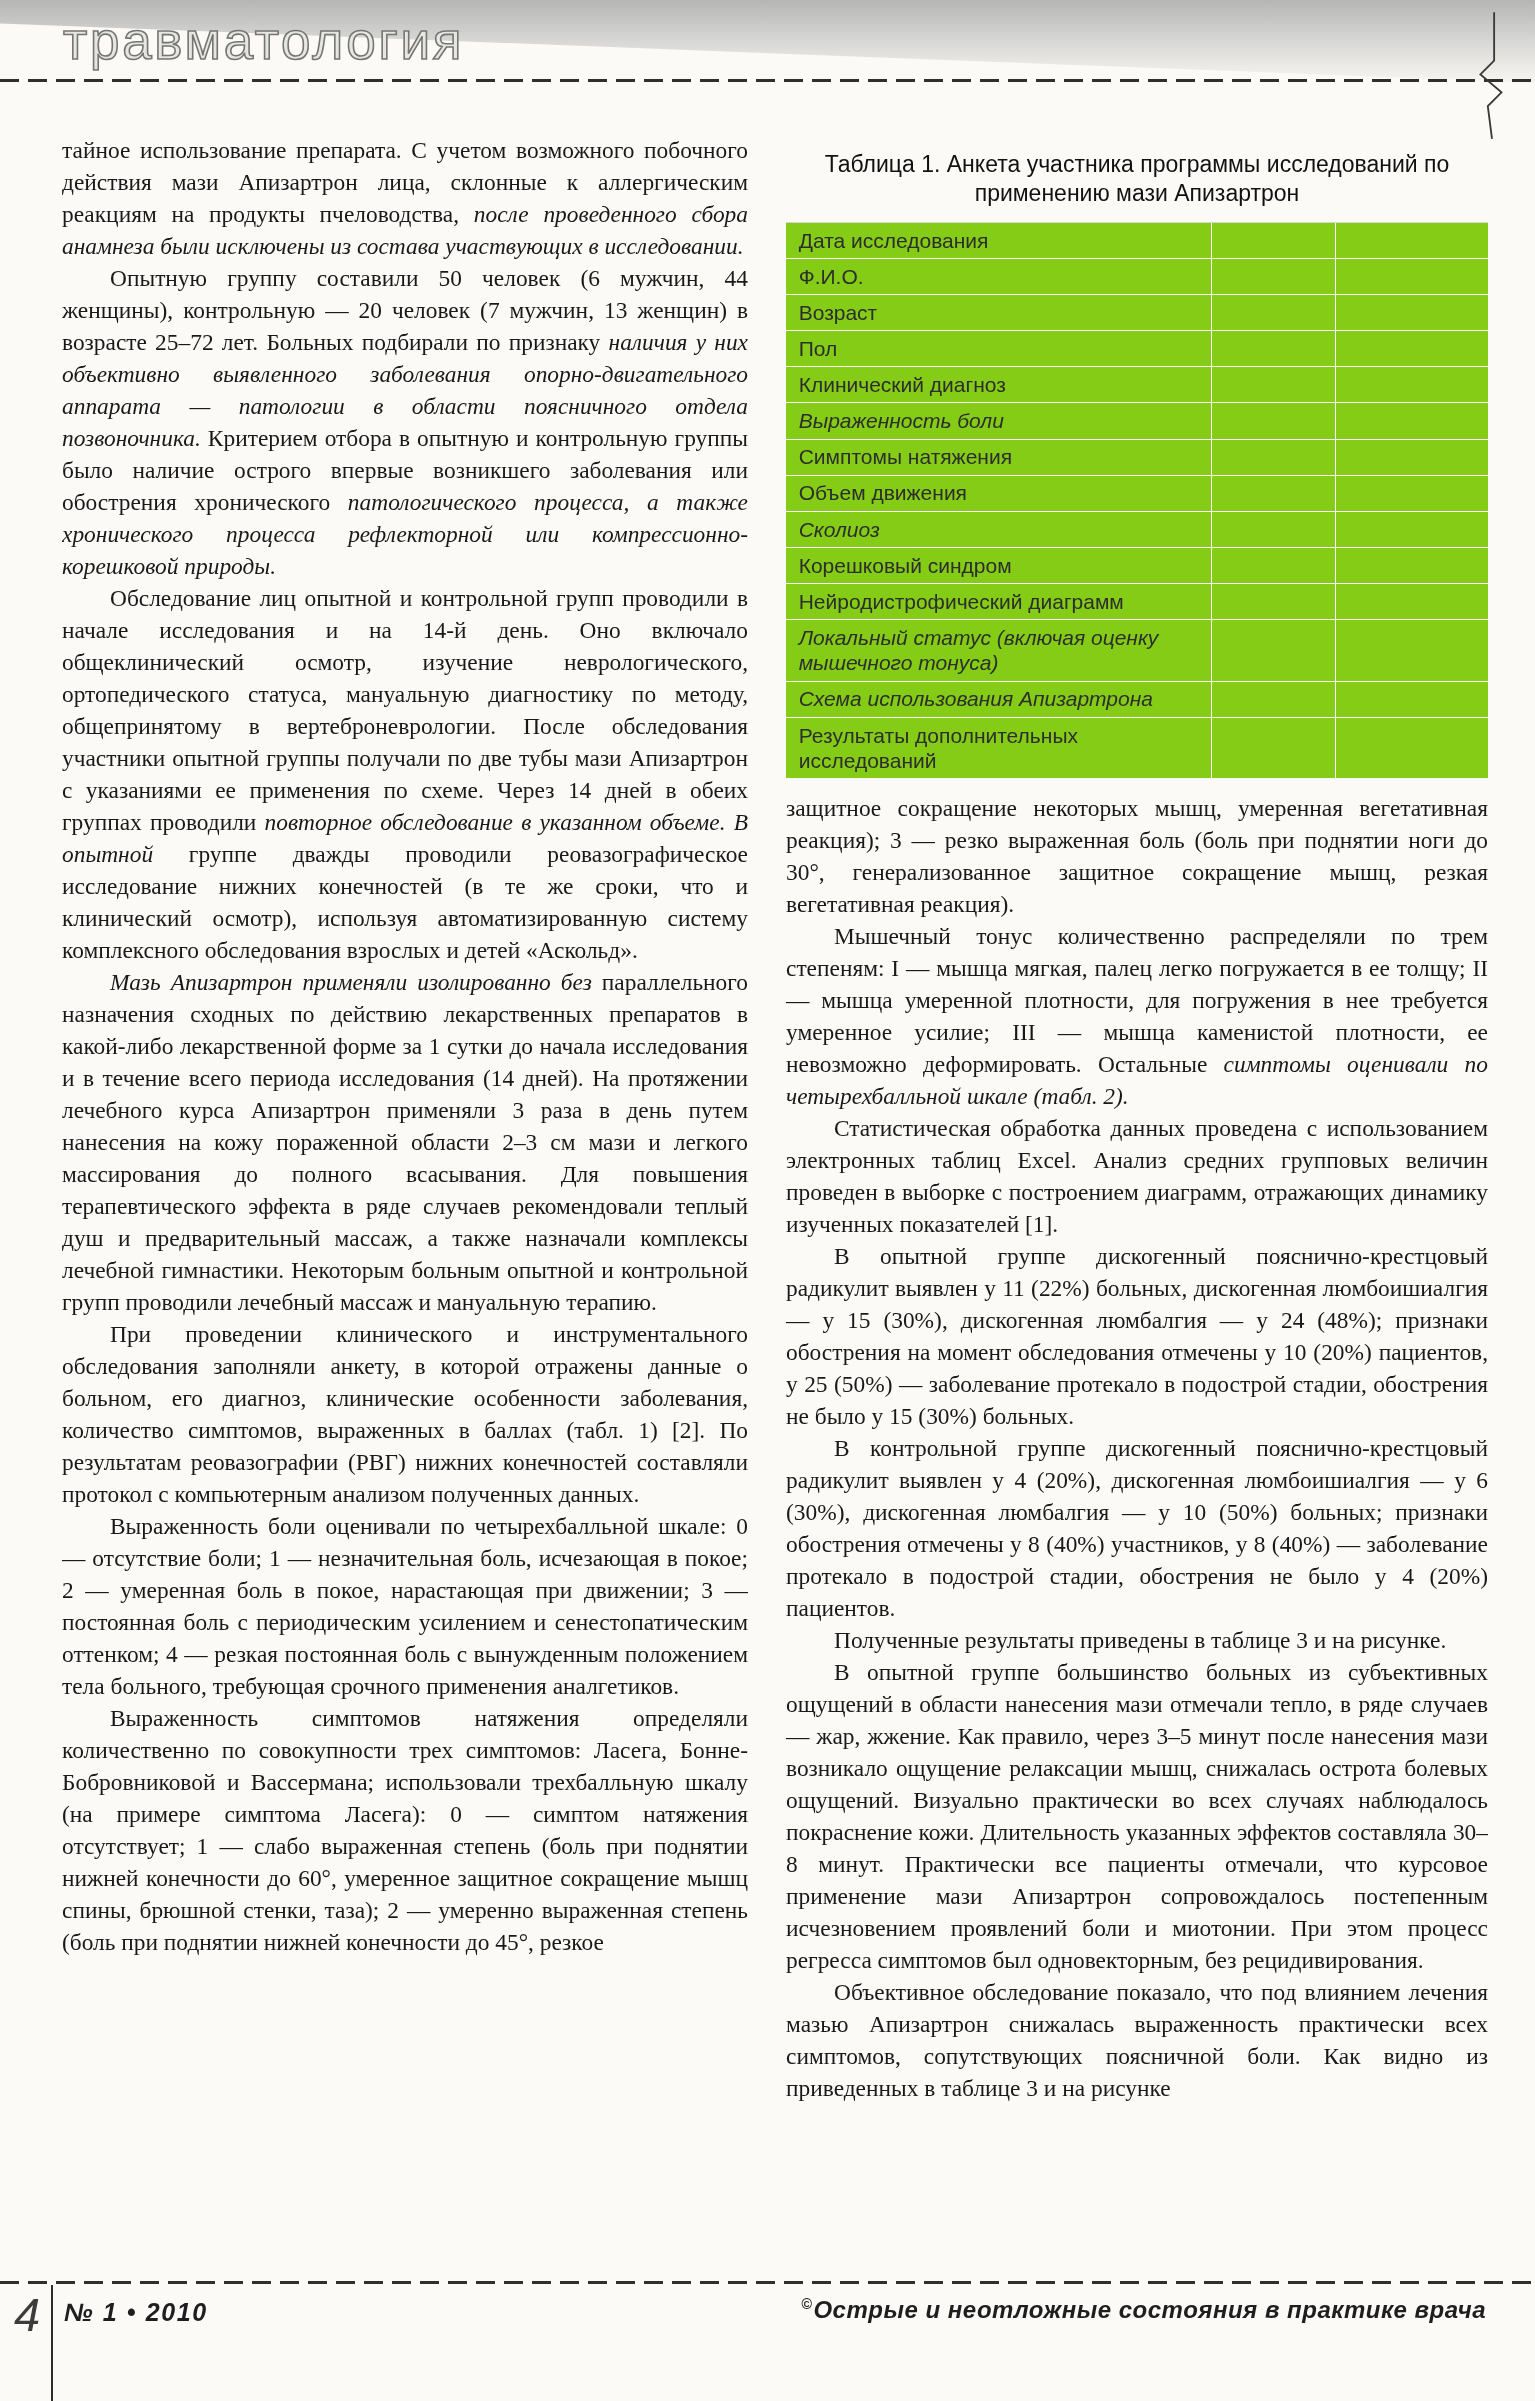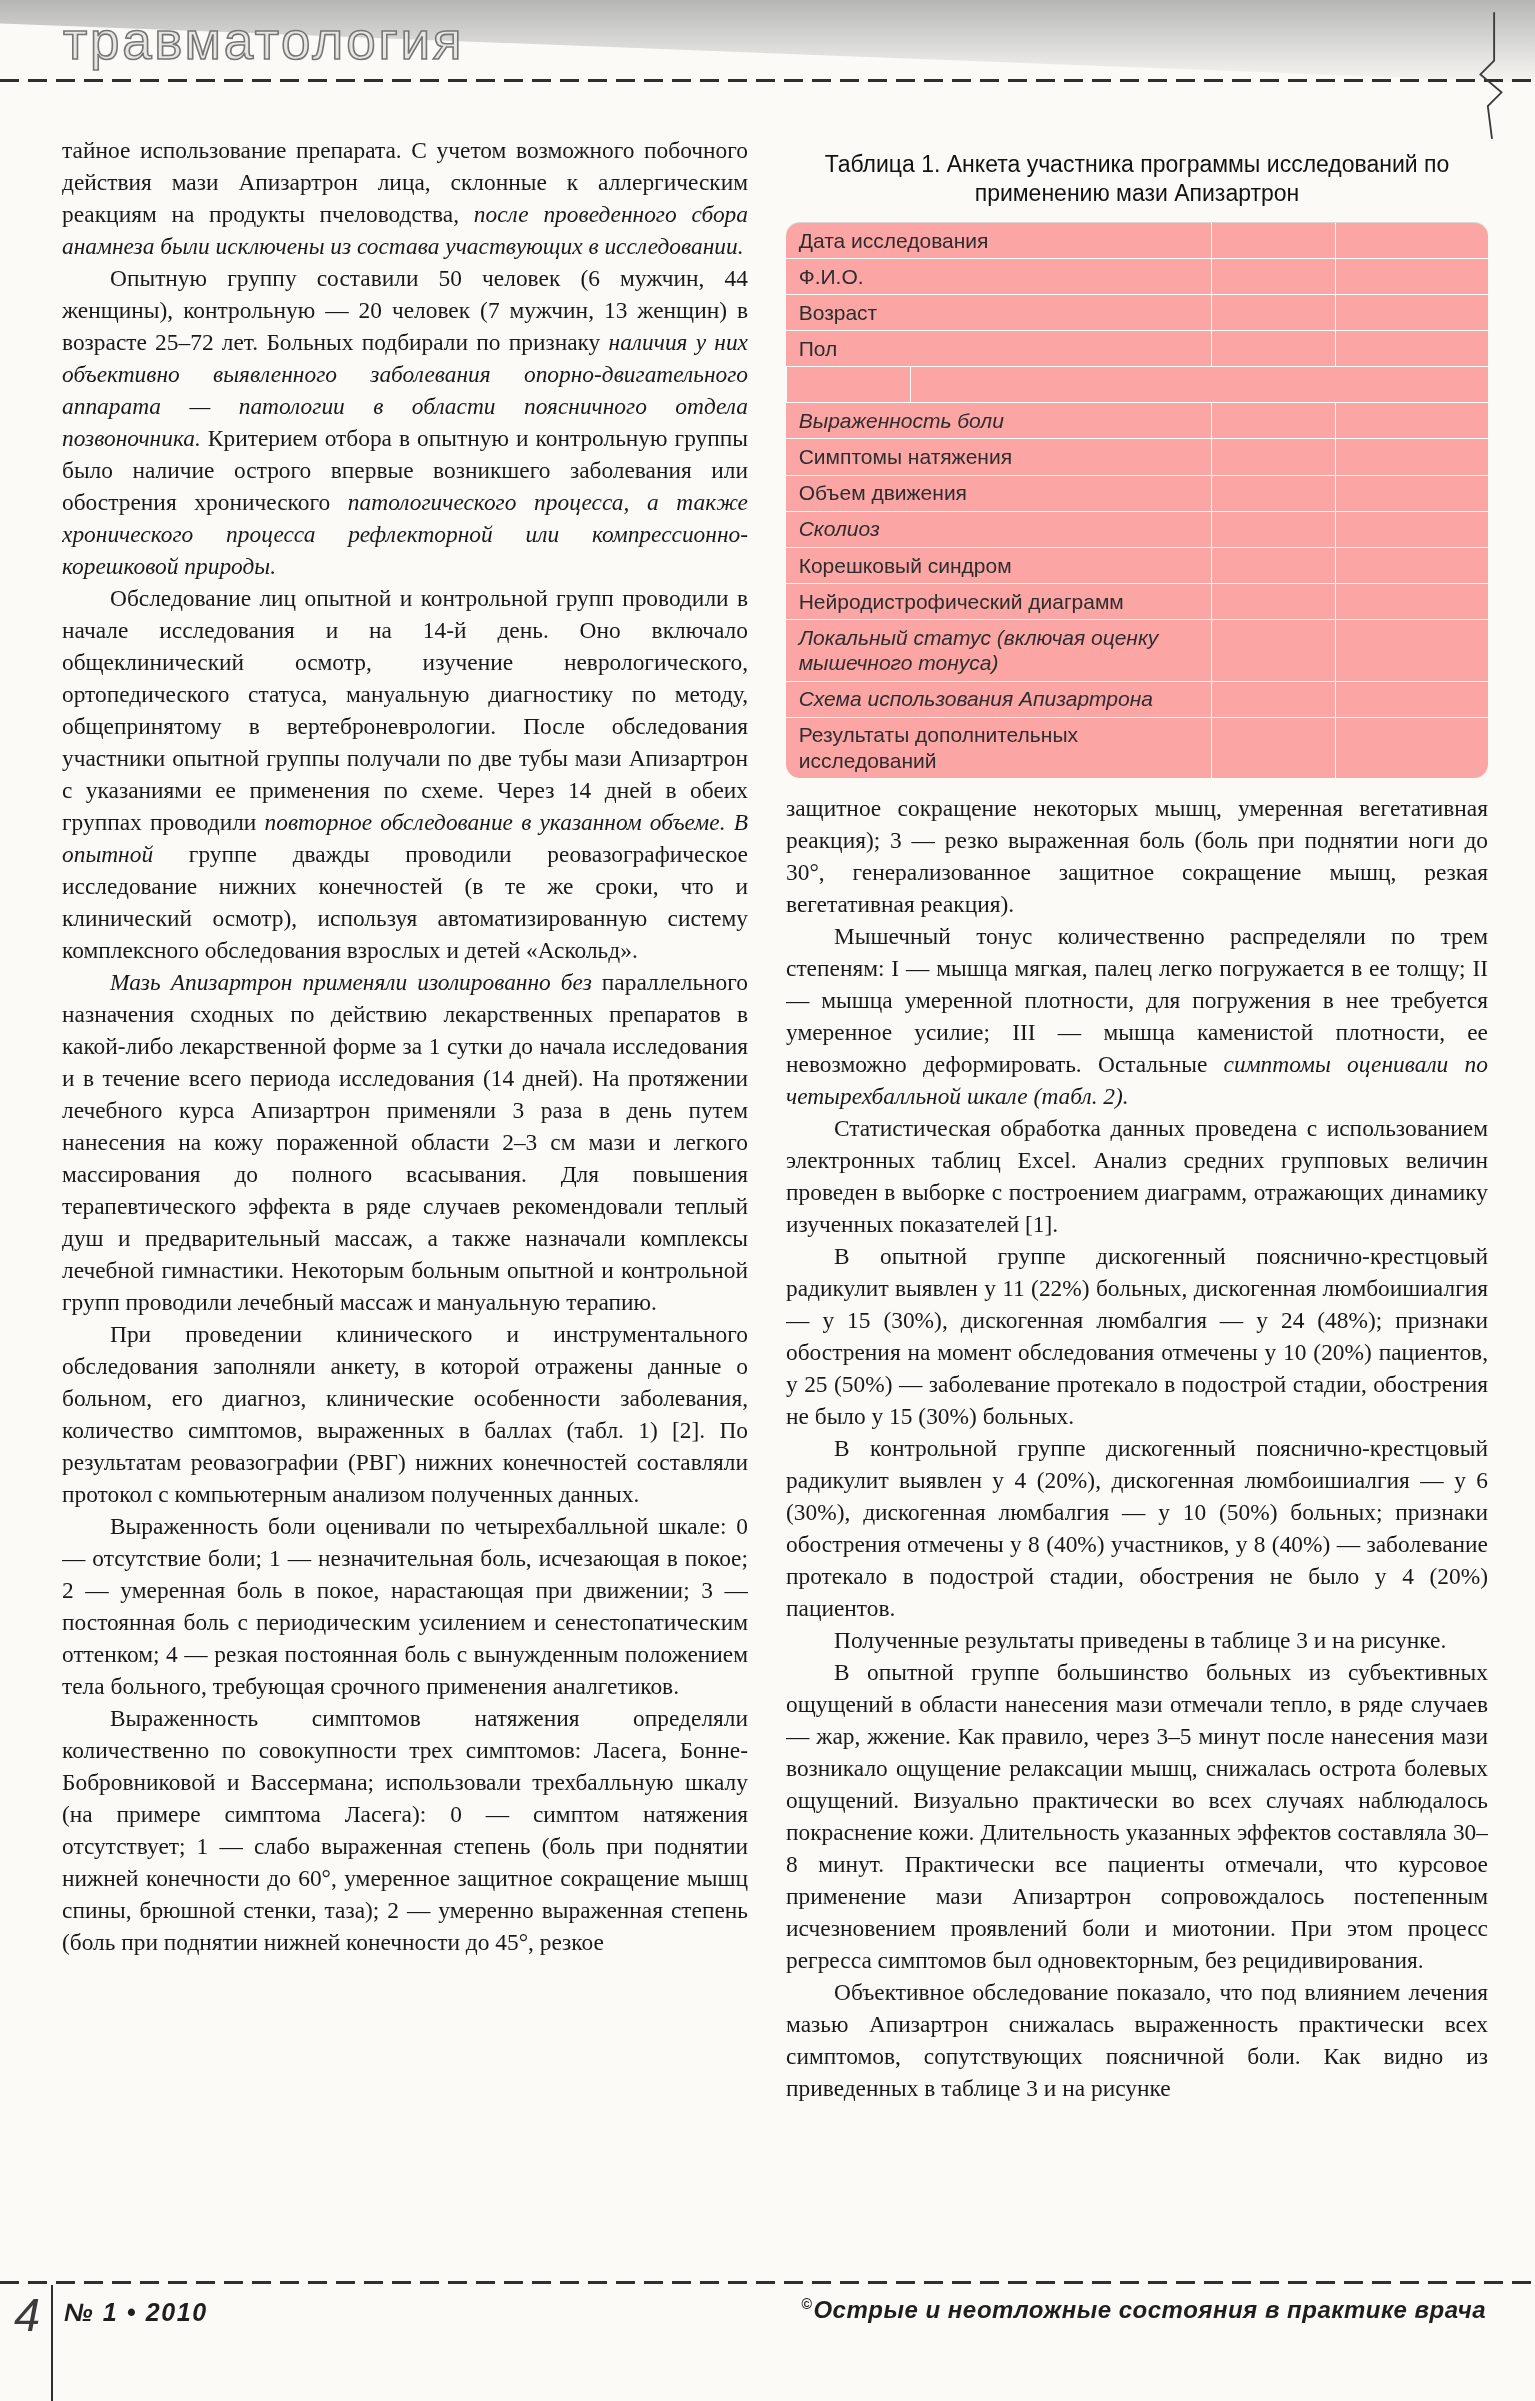--- a/index.html
+++ b/index.html
@@ -40,21 +40,21 @@
     hyphens:auto;
   }
   .para.indent{text-indent:48px;}
   .paras-after-table{margin-top:14px;font-family:Liberation Serif, serif;}
   
   .tbl-title{
     margin:16px 5.3px 14px 5.3px;text-align:center;
     font-family:"Liberation Sans", sans-serif;
     font-weight:400;font-size:23px;line-height:29px;color:#111;
   }
-  .tbl{background:#fca5a5;border-top:1.1px solid #d6d6d4;border-radius:14px;}
+  .tbl{background:#84cc16;border-top:1.1px solid #d6d6d4;}
   .trow{display:flex;align-items:center;min-height:35px;border-bottom:1.6px solid #fdfdfb;}
   .trow:last-child{border-bottom:none;}
   .tcell-label{
     flex:0 0 60.5%;box-sizing:border-box;padding:4.8px 5.3px 4.8px 12.7px;
     font-family:"Liberation Sans", sans-serif;
     font-size:21px;line-height:25.5px;color:#2d2d2d;
   }
   .tcell-label.italic{font-style:italic;}
   .tcell-mid{flex:0 0 17.5%;align-self:stretch;border-left:1.6px solid #fdfdfb;}
   .tcell-end{flex:1;align-self:stretch;border-left:1.6px solid #fdfdfb;}
@@ -127,20 +127,21 @@
         <div class="tcell-end"></div>
       </div>
 
       <div class="trow">
         <div class="tcell-label">Пол</div>
         <div class="tcell-mid"></div>
         <div class="tcell-end"></div>
       </div>
 
       <div class="trow">
+        <div class="tcell-label">Клинический диагноз</div>
         <div class="tcell-mid"></div>
         <div class="tcell-end"></div>
       </div>
 
       <div class="trow">
         <div class="tcell-label italic">Выраженность боли</div>
         <div class="tcell-mid"></div>
         <div class="tcell-end"></div>
       </div>
 

